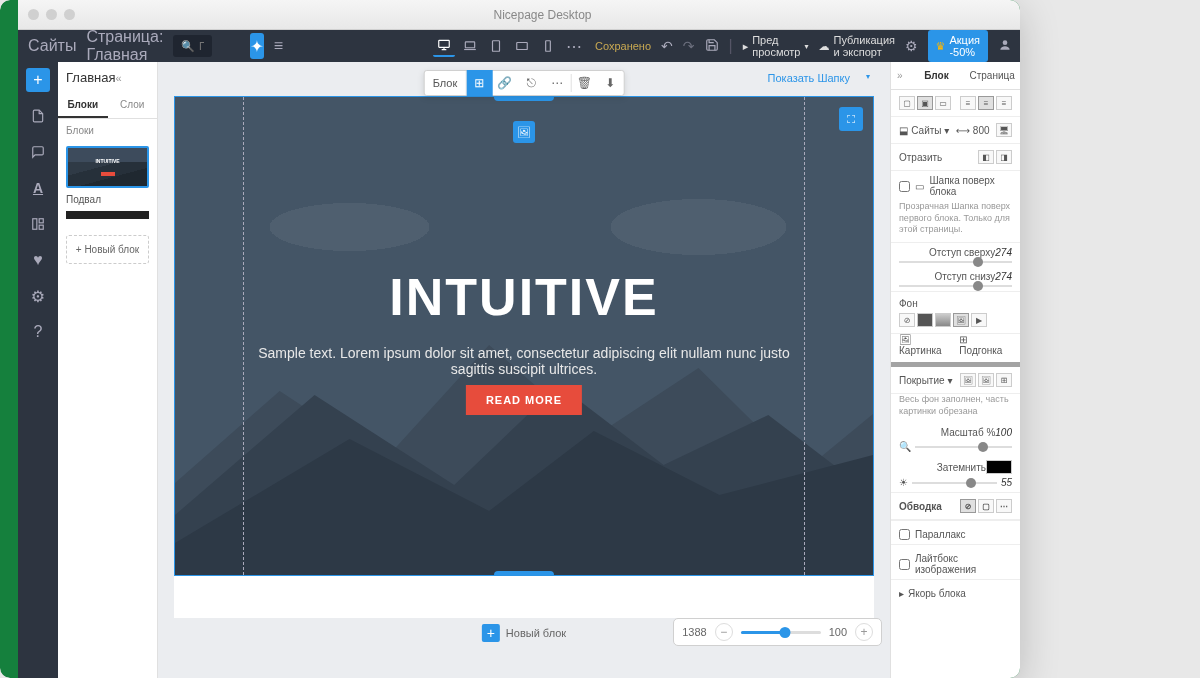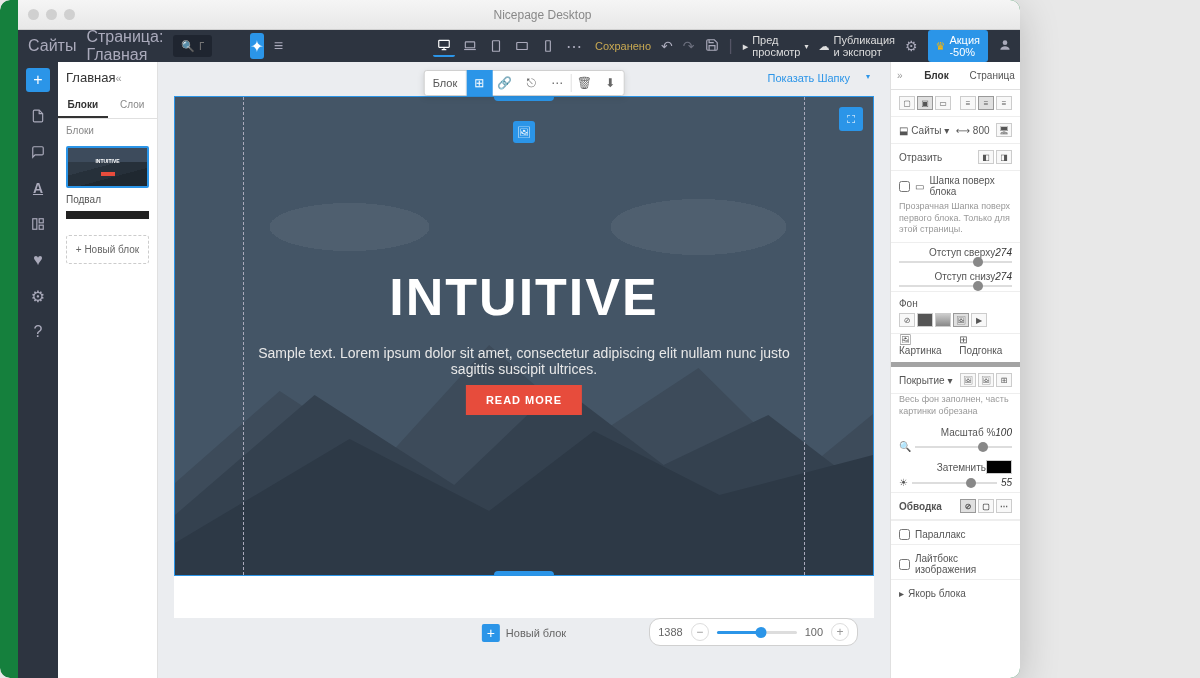--- a/index.html
+++ b/index.html
@@ -62,21 +62,21 @@
 .hero-btn { position: absolute; top: 288px; left: 50%; transform: translateX(-50%); background: #e74c3c; color: #fff; padding: 9px 20px; font-size: 11px; font-weight: 700; letter-spacing: 1px; cursor: pointer; }
 .guides { position: absolute; top: 0; bottom: 0; left: 68px; right: 68px; border-left: 1px dashed #aab; border-right: 1px dashed #aab; pointer-events: none; }
 .fullscreen-badge { position: absolute; top: 10px; right: 10px; width: 24px; height: 24px; background: #2b95e8; border-radius: 3px; cursor: pointer; display:flex; align-items:center; justify-content:center; color:#fff; font-size:11px; }
 .img-placeholder { position: absolute; top: 24px; left: 50%; transform: translateX(-50%); width: 22px; height: 22px; background: #2b95e8; border-radius: 3px; display:flex; align-items:center; justify-content:center; color:#fff; font-size:11px; cursor:pointer; }
 .block-handle-top { position: absolute; top: -4px; left: 50%; transform: translateX(-50%); width: 60px; height: 8px; background: #2b95e8; border-radius: 4px; cursor: ns-resize; }
 .block-handle-bot { position: absolute; bottom: -4px; left: 50%; transform: translateX(-50%); width: 60px; height: 8px; background: #2b95e8; border-radius: 4px; cursor: ns-resize; }
 .side-handle { position: absolute; left: -14px; top: 50%; transform: translateY(-50%); display: flex; flex-direction: column; gap: 3px; }
 .side-handle span { width: 14px; height: 14px; background: #2b95e8; border-radius: 2px; display:flex; align-items:center; justify-content:center; color:#fff; font-size:9px; cursor:pointer; }
 .canvas-newblock { position: absolute; bottom: 36px; left: 50%; transform: translateX(-50%); display: flex; align-items: center; gap: 6px; font-size: 11px; color: #666; cursor: pointer; }
 .canvas-newblock .plus { width: 18px; height: 18px; background: #2b95e8; color: #fff; display:flex; align-items:center; justify-content:center; border-radius:2px; font-size:14px; }
-.zoom-ctrl { position: absolute; bottom: 32px; right: 32px; background: #fff; border: 1px solid #d0d0d0; border-radius: 11px; height: 28px; display: flex; align-items: center; padding: 0 8px; gap: 8px; font-size: 11px; color: #666; }
+.zoom-ctrl { position: absolute; bottom: 32px; right: 8px; background: #fff; border: 1px solid #d0d0d0; border-radius: 5px; height: 28px; display: flex; align-items: center; padding: 0 8px; gap: 8px; font-size: 11px; color: #666; }
 .zoom-ctrl .zbtn { cursor: pointer; color:#999; width:18px; height:18px; border:1px solid #ddd; border-radius:50%; display:flex; align-items:center; justify-content:center; font-size:12px; }
 .zoom-ctrl .slider { width: 80px; height: 3px; background: #ddd; position: relative; border-radius: 2px; }
 .zoom-ctrl .slider::before { content:''; position:absolute; left:0; width:55%; height:100%; background:#2b95e8; border-radius:2px; }
 .zoom-ctrl .slider::after { content:''; position:absolute; left:55%; top:-4px; width:11px; height:11px; background:#2b95e8; border-radius:50%; transform:translateX(-50%); }
 .rightpanel { width: 130px; background: #fff; border-left: 1px solid #e0e0e0; font-size: 10px; color: #555; overflow-y: auto; }
 .rp-tabs { display: flex; border-bottom: 1px solid #e0e0e0; height: 28px; align-items:center; }
 .rp-tabs .expand { padding: 0 6px; color: #999; cursor: pointer; }
 .rp-tabs .tab { flex: 1; text-align: center; font-size: 10px; padding: 7px 0; cursor: pointer; }
 .rp-tabs .tab.active { font-weight: 700; color: #333; }
 .rp-row { padding: 6px 8px; border-bottom: 1px solid #eee; }

